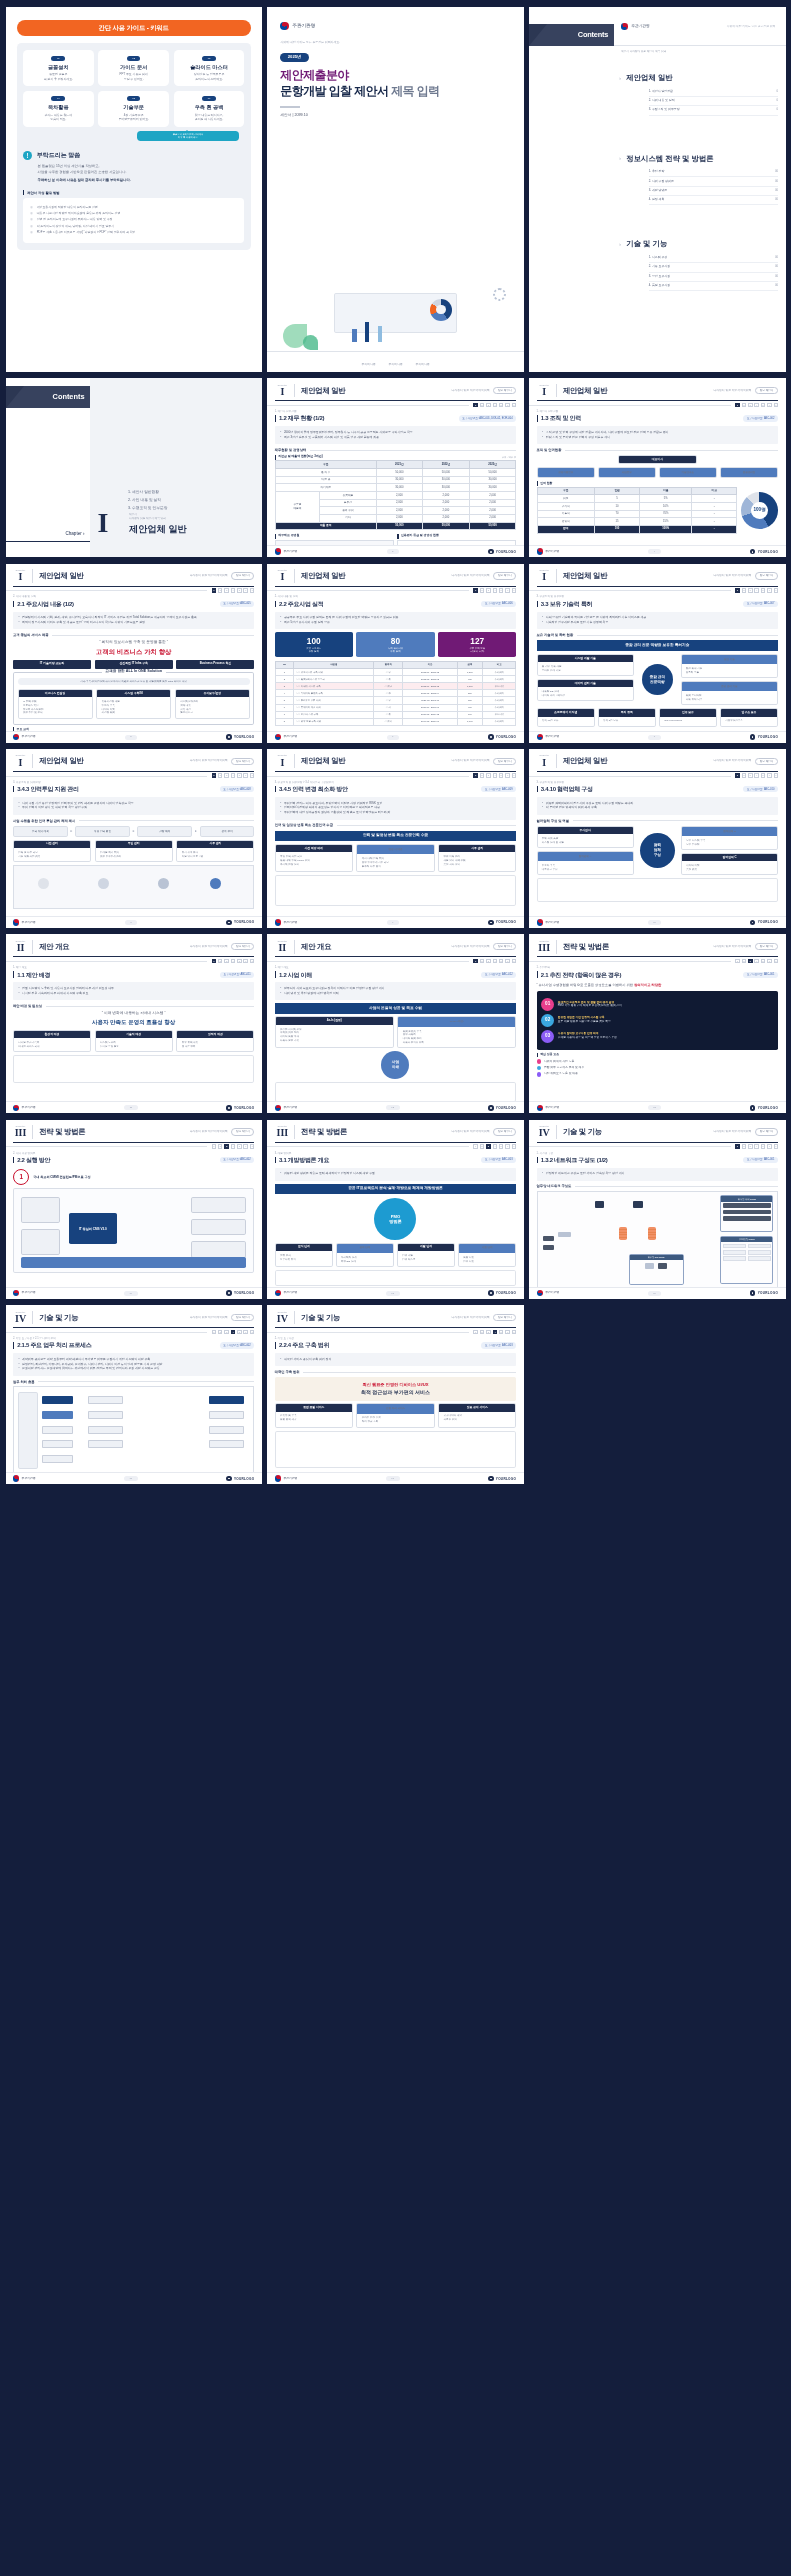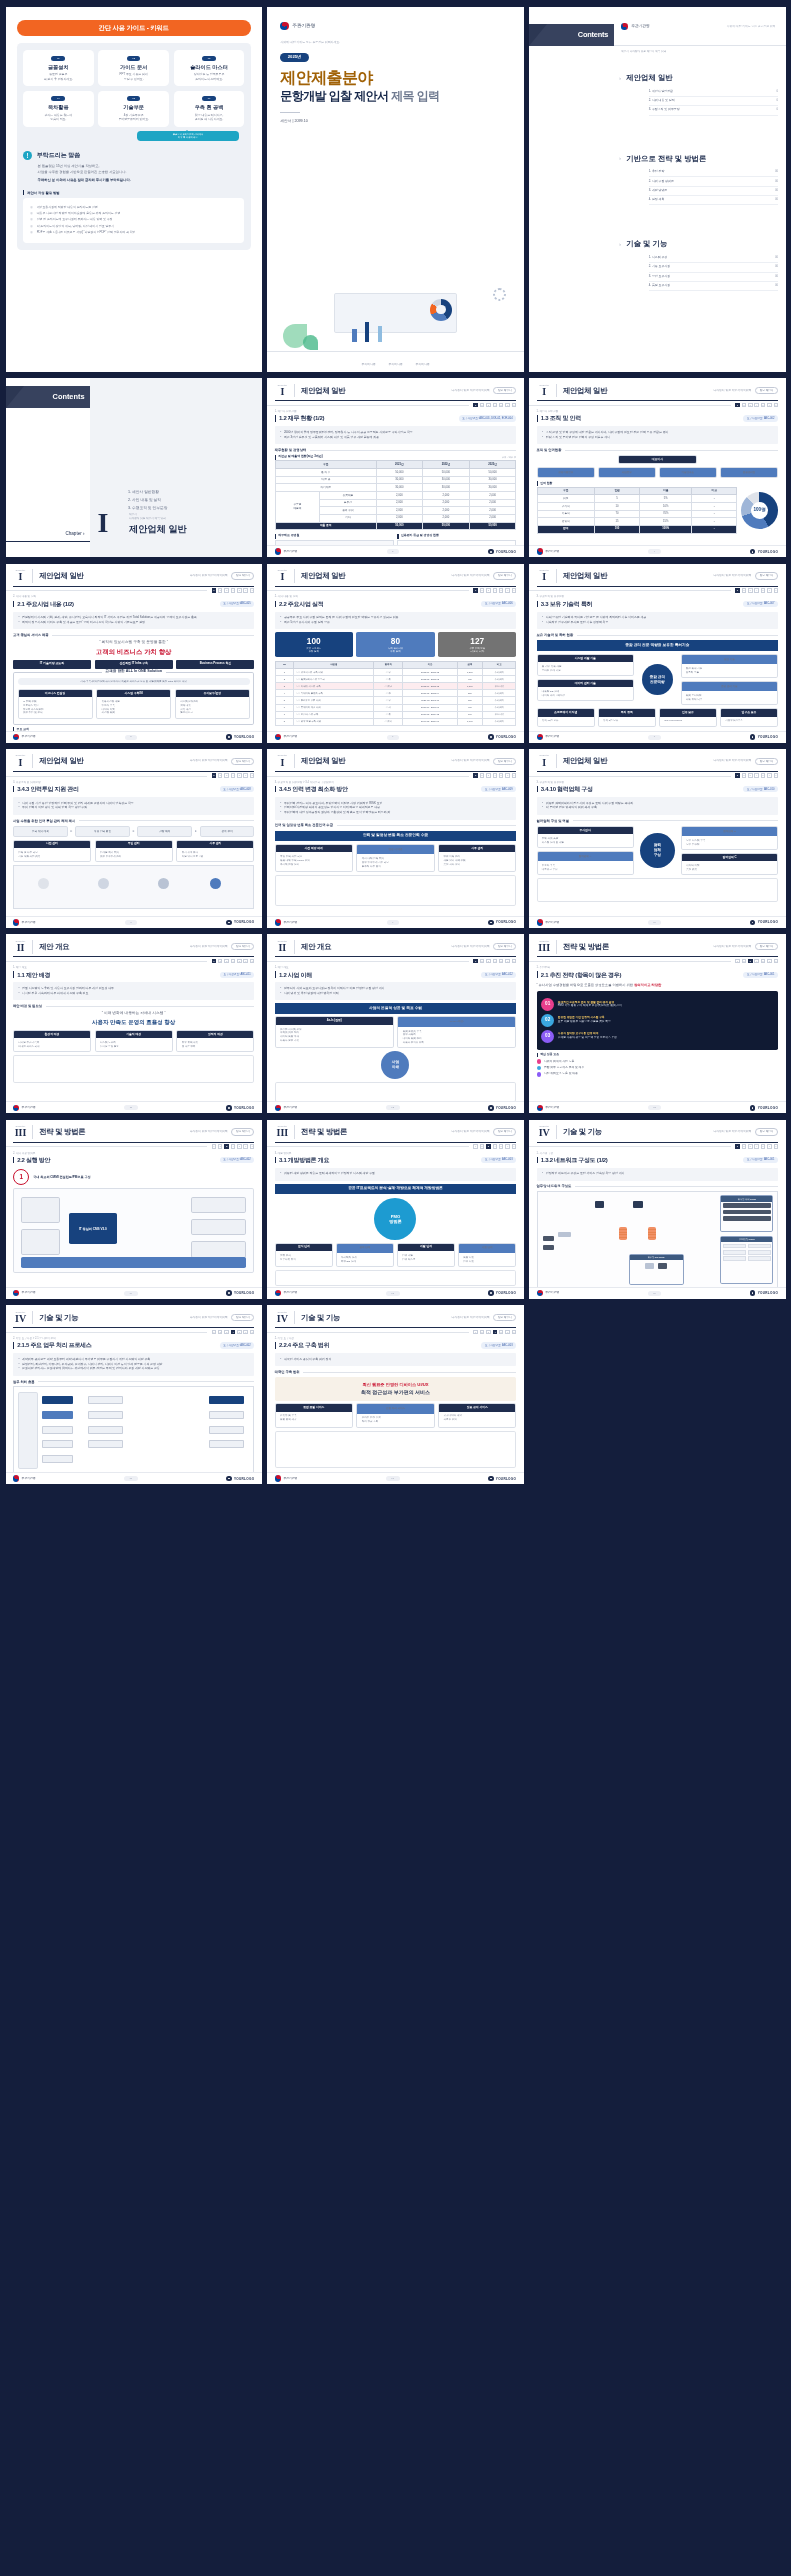--- a/index.html
+++ b/index.html
@@ -115,21 +115,21 @@
   .howto li { list-style:none;font-size:2.9px;color:#6a7287;margin:2.4px 0;padding-left:6.4px;position:relative;}
   .howto li:before{content:"◎";position:absolute;left:0;color:#9aa2b4;}
 
   
   .cover { padding:14.7px 13px;height:100%;position:relative;overflow:hidden;}
   .cov-org { display:flex;align-items:center;gap:3.7px;font-size:4.6px;color:#2b3a55;}
   .cov-org .taeguk{width:8.3px;height:8.3px;}
   .cov-kw { font-size:2.9px;color:#9aa2b4;margin-top:11px;}
   .cov-year { display:inline-block;background:#17427e;color:#fff;font-size:4.2px;font-weight:bold;
               border-radius:7.4px;padding:1.8px 7.4px;margin-top:7.4px;}
-  .cov-t1 { font-size:16px;font-weight:bold;color:#a16207;margin-top:4.6px;letter-spacing:-0.6px;}
+  .cov-t1 { font-size:12px;font-weight:bold;color:#701a75;margin-top:4.6px;letter-spacing:-0.6px;}
   .cov-t2 { font-size:12px;font-weight:bold;color:#17284a;letter-spacing:-0.6px;}
   .cov-t2 em { font-style:normal;color:#6f7a90;}
   .cov-rule { width:20px;height:1.3px;background:#c2c8d4;margin:7.4px 0 5.5px;}
   .cov-meta { font-size:3.7px;color:#4a5268;}
   .cov-art { position:absolute;left:0;right:0;bottom:22px;height:64px;}
   .cov-art .card { position:absolute;left:26%;top:7.4px;width:48%;height:40px;background:#f1f4f9;
                    border:0.9px solid #dde2ea;border-radius:1.8px;}
   .cov-art .bar { position:absolute;bottom:7.4px;width:4.6px;background:#4f7bbd;}
   .cov-art .donut{ position:absolute;right:28%;top:13px;width:22px;height:22px;border-radius:50%;
                    background:conic-gradient(#17427e 0 40%,#4f7bbd 40% 68%,#f26522 68% 85%,#cfd6e2 85% 100%);}
@@ -369,21 +369,21 @@
               <span>0</span>
             </div>
         </div>
 
         <div class="chapline" style="margin-top:24px">
           <div class="cn">
             <div class="l">Chapter</div>
             <div class="r">II</div>
           </div>
           <div class="ar">›</div>
-          <div class="ct">기반으로 전략 및 방법론</div>
+          <div class="ct">정보시스템 전략 및 방법론</div>
         </div>
         <div class="toc">
           <div>
               <span>1. 추진 전략</span>
               <span>00</span>
             </div>
           <div>
               <span>2. 사업 수행 방법론</span>
               <span>00</span>
             </div>
@@ -836,21 +836,21 @@
       <div style="background:#17427e;color:#fff;text-align:center;padding:3.7px 1.8px;border-radius:1.8px">
         <div class="bigpct">100</div>
         <div style="font-size:2.4px;white-space:pre-line;opacity:.9">공공 프로젝트
 수행 실적</div>
       </div>
       <div style="background:#4f7bbd;color:#fff;text-align:center;padding:3.7px 1.8px;border-radius:1.8px">
         <div class="bigpct">80</div>
         <div style="font-size:2.4px;white-space:pre-line;opacity:.9">누적 유사사업
 수행 실적</div>
       </div>
-      <div style="background:#737373;color:#fff;text-align:center;padding:3.7px 1.8px;border-radius:1.8px">
+      <div style="background:#701a75;color:#fff;text-align:center;padding:3.7px 1.8px;border-radius:1.8px">
         <div class="bigpct">127</div>
         <div style="font-size:2.4px;white-space:pre-line;opacity:.9">전문 인력 보유
 (기술사 포함)</div>
       </div>
     </div>
     <table class="t" style="font-size:2.3px;margin-top:3.7px">
       <tbody>
           <tr>
         <th>No</th>
         <th>사업명</th>

